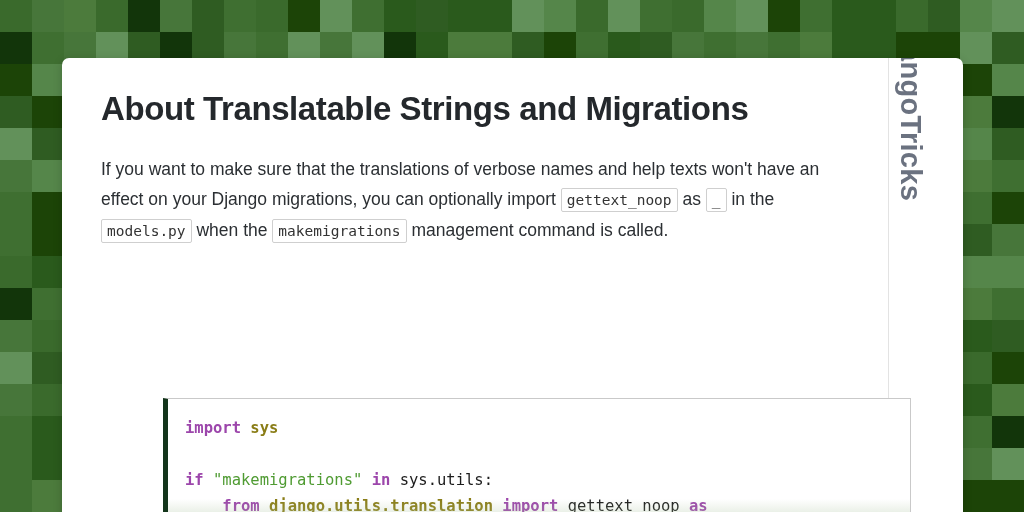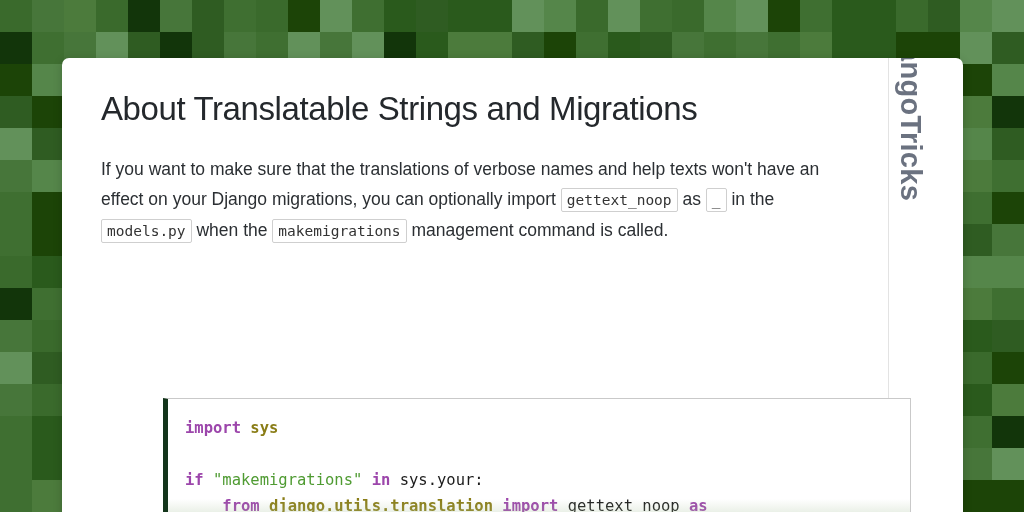--- a/index.html
+++ b/index.html
@@ -55,21 +55,21 @@
     padding: 0;
     box-sizing: border-box;
     border-right: 1px solid #e3e3e3;
   }
 
   #page-title {
     margin: 0;
     padding: 30px 40px 0 39px;
     font-size: 33px;
     line-height: 42px;
-    font-weight: normal;
+    font-weight: bold;
     letter-spacing: -0.4px;
     color: #24282c;
   }
 
   #intro-paragraph {
     margin: 0;
     padding: 24px 40px 0 39px;
     font-size: 17.5px;
     line-height: 30px;
     color: #2b2f33;
@@ -670,21 +670,21 @@
 
     <div id="card-body" style="border-right-color: rgb(227, 227, 227);">
 
       <h1 id="page-title">About Translatable Strings and Migrations</h1>
 
       <p id="intro-paragraph"><span>If you want to make sure that the translations of verbose names and help texts won't have an effect on your Django migrations, you can optionally import</span> <code class="chip">gettext_noop</code> <span>as</span> <code class="chip">_</code> <span>in the</span> <code class="chip">models.py</code> <span>when the</span> <code class="chip">makemigrations</code> <span>management command is called.</span></p>
 
       <div id="code-block" style="border-color: rgb(201, 201, 201) rgb(201, 201, 201) rgb(201, 201, 201) rgb(19, 53, 27);">
         <pre id="code-pre"><span class="kw">import</span><span class="pl"> </span><span class="mod">sys</span>
 
-<span class="kw">if</span><span class="pl"> </span><span class="str">"makemigrations"</span><span class="pl"> </span><span class="kw">in</span><span class="pl"> sys.your:</span>
+<span class="kw">if</span><span class="pl"> </span><span class="str">"makemigrations"</span><span class="pl"> </span><span class="kw">in</span><span class="pl"> sys.utils:</span>
 <span class="pl">    </span><span class="kw">from</span><span class="pl"> </span><span class="mod">django.utils.translation</span><span class="pl"> </span><span class="kw">import</span><span class="pl"> gettext_noop </span><span class="kw">as</span><span class="pl"> _</span>
 
 </pre>
         <div id="code-fade"></div>
       </div>
 
     </div>
 
     <div id="handle-rail">
       <span id="handle-text" style="color: rgb(107, 114, 128);">@DjangoTricks</span>

